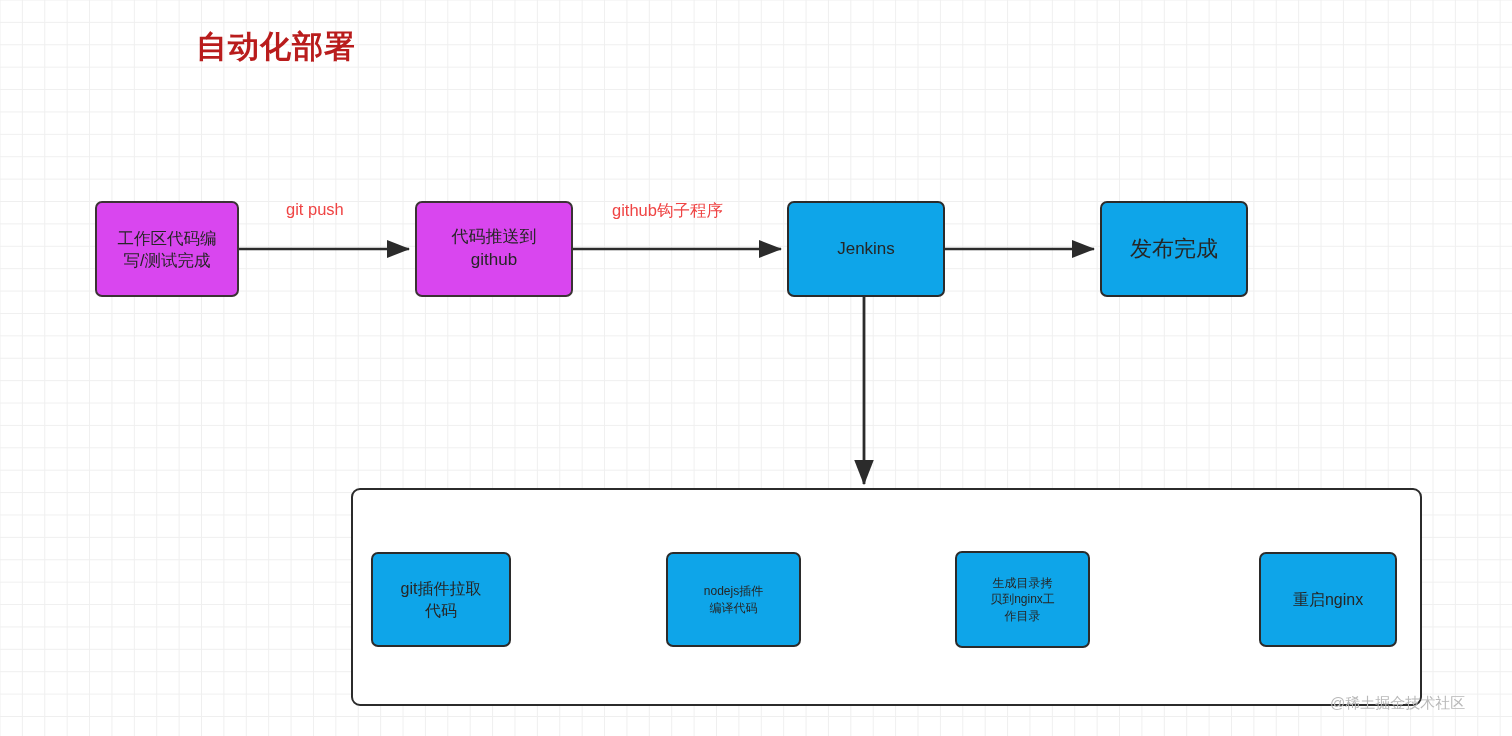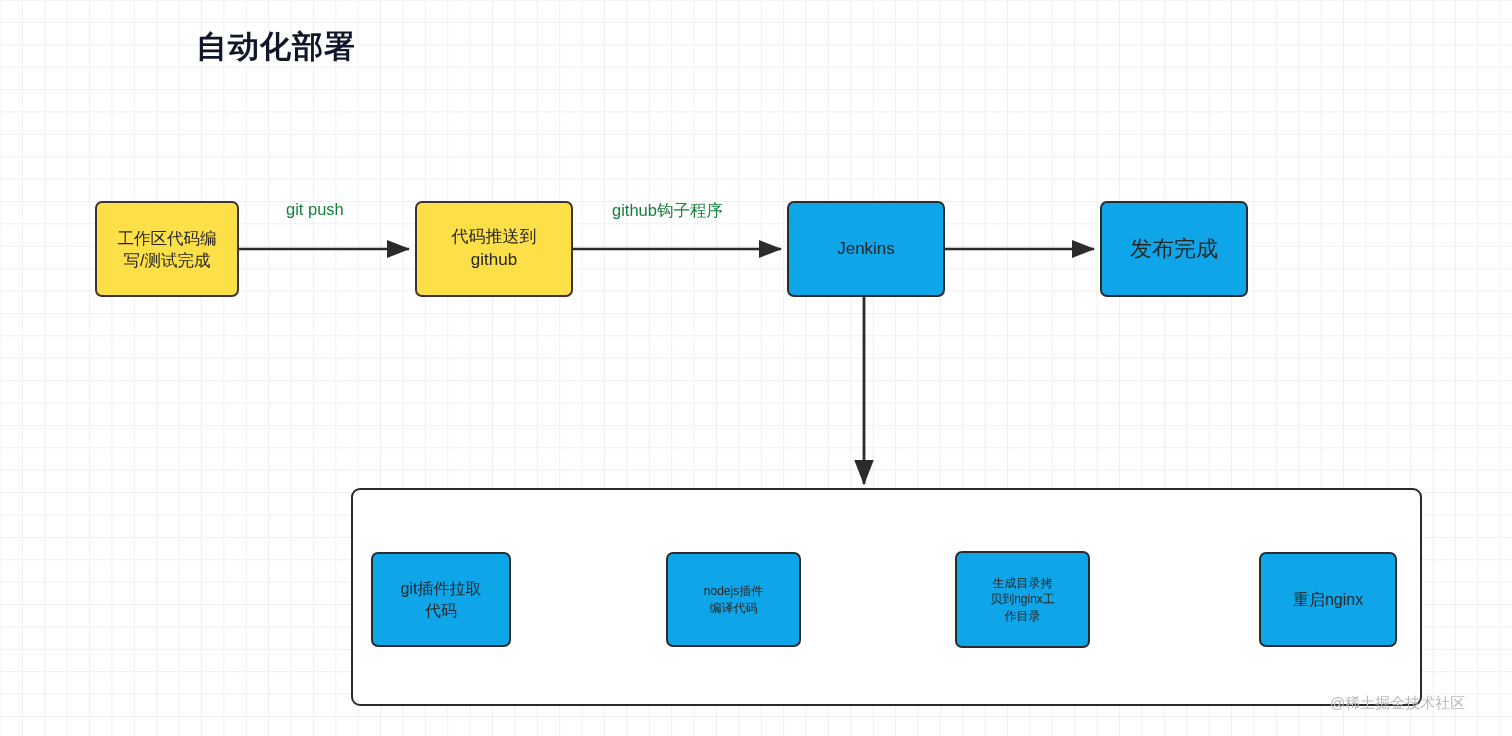--- a/index.html
+++ b/index.html
@@ -37,21 +37,21 @@
     z-index: 2;
   }
 
   
   #diagram-title {
     position: absolute;
     left: 196px;
     top: 26px;
     font-size: 31px;
     font-weight: bold;
-    color: #0f172a;
+    color: #b91c1c;
     letter-spacing: 1px;
     white-space: nowrap;
     z-index: 3;
   }
 
   
   .node {
     position: absolute;
     box-sizing: border-box;
     border: 2.2px solid #2b2b2b;
@@ -64,21 +64,21 @@
     color: #262626;
     z-index: 3;
   }
   .node .node-label {
     display: block;
     line-height: 1.34;
     white-space: pre-line;
     padding: 0 4px;
   }
   .node.pink {
-    background: #fde047;
+    background: #d946ef;
     border-color: #3b3335;
   }
 
   
   #node-workspace { left: 95px;  top: 201px; width: 144px; height: 96px; font-size: 16.5px; }
   #node-push      { left: 415px; top: 201px; width: 158px; height: 96px; font-size: 17px; }
   #node-jenkins   { left: 787px; top: 201px; width: 158px; height: 96px; font-size: 17px; }
   #node-done      { left: 1100px;top: 201px; width: 148px; height: 96px; font-size: 22px; }
 
   
@@ -98,21 +98,21 @@
   
   #node-gitpull   { left: 371px;  top: 552px; width: 140px; height: 95px; font-size: 16px; }
   #node-nodejs    { left: 666px;  top: 552px; width: 135px; height: 95px; font-size: 12px; }
   #node-copy      { left: 955px;  top: 551px; width: 135px; height: 97px; font-size: 12px; }
   #node-restart   { left: 1259px; top: 552px; width: 138px; height: 95px; font-size: 16px; }
 
   
   .edge-label {
     position: absolute;
     font-size: 16.5px;
-    color: #15803d;
+    color: #ef4444;
     white-space: nowrap;
     z-index: 3;
   }
   #label-git-push      { left: 286px; top: 200px; }
   #label-github-hook   { left: 612px; top: 200px; }
 
   
   #watermark {
     position: absolute;
     left: 1330px;

